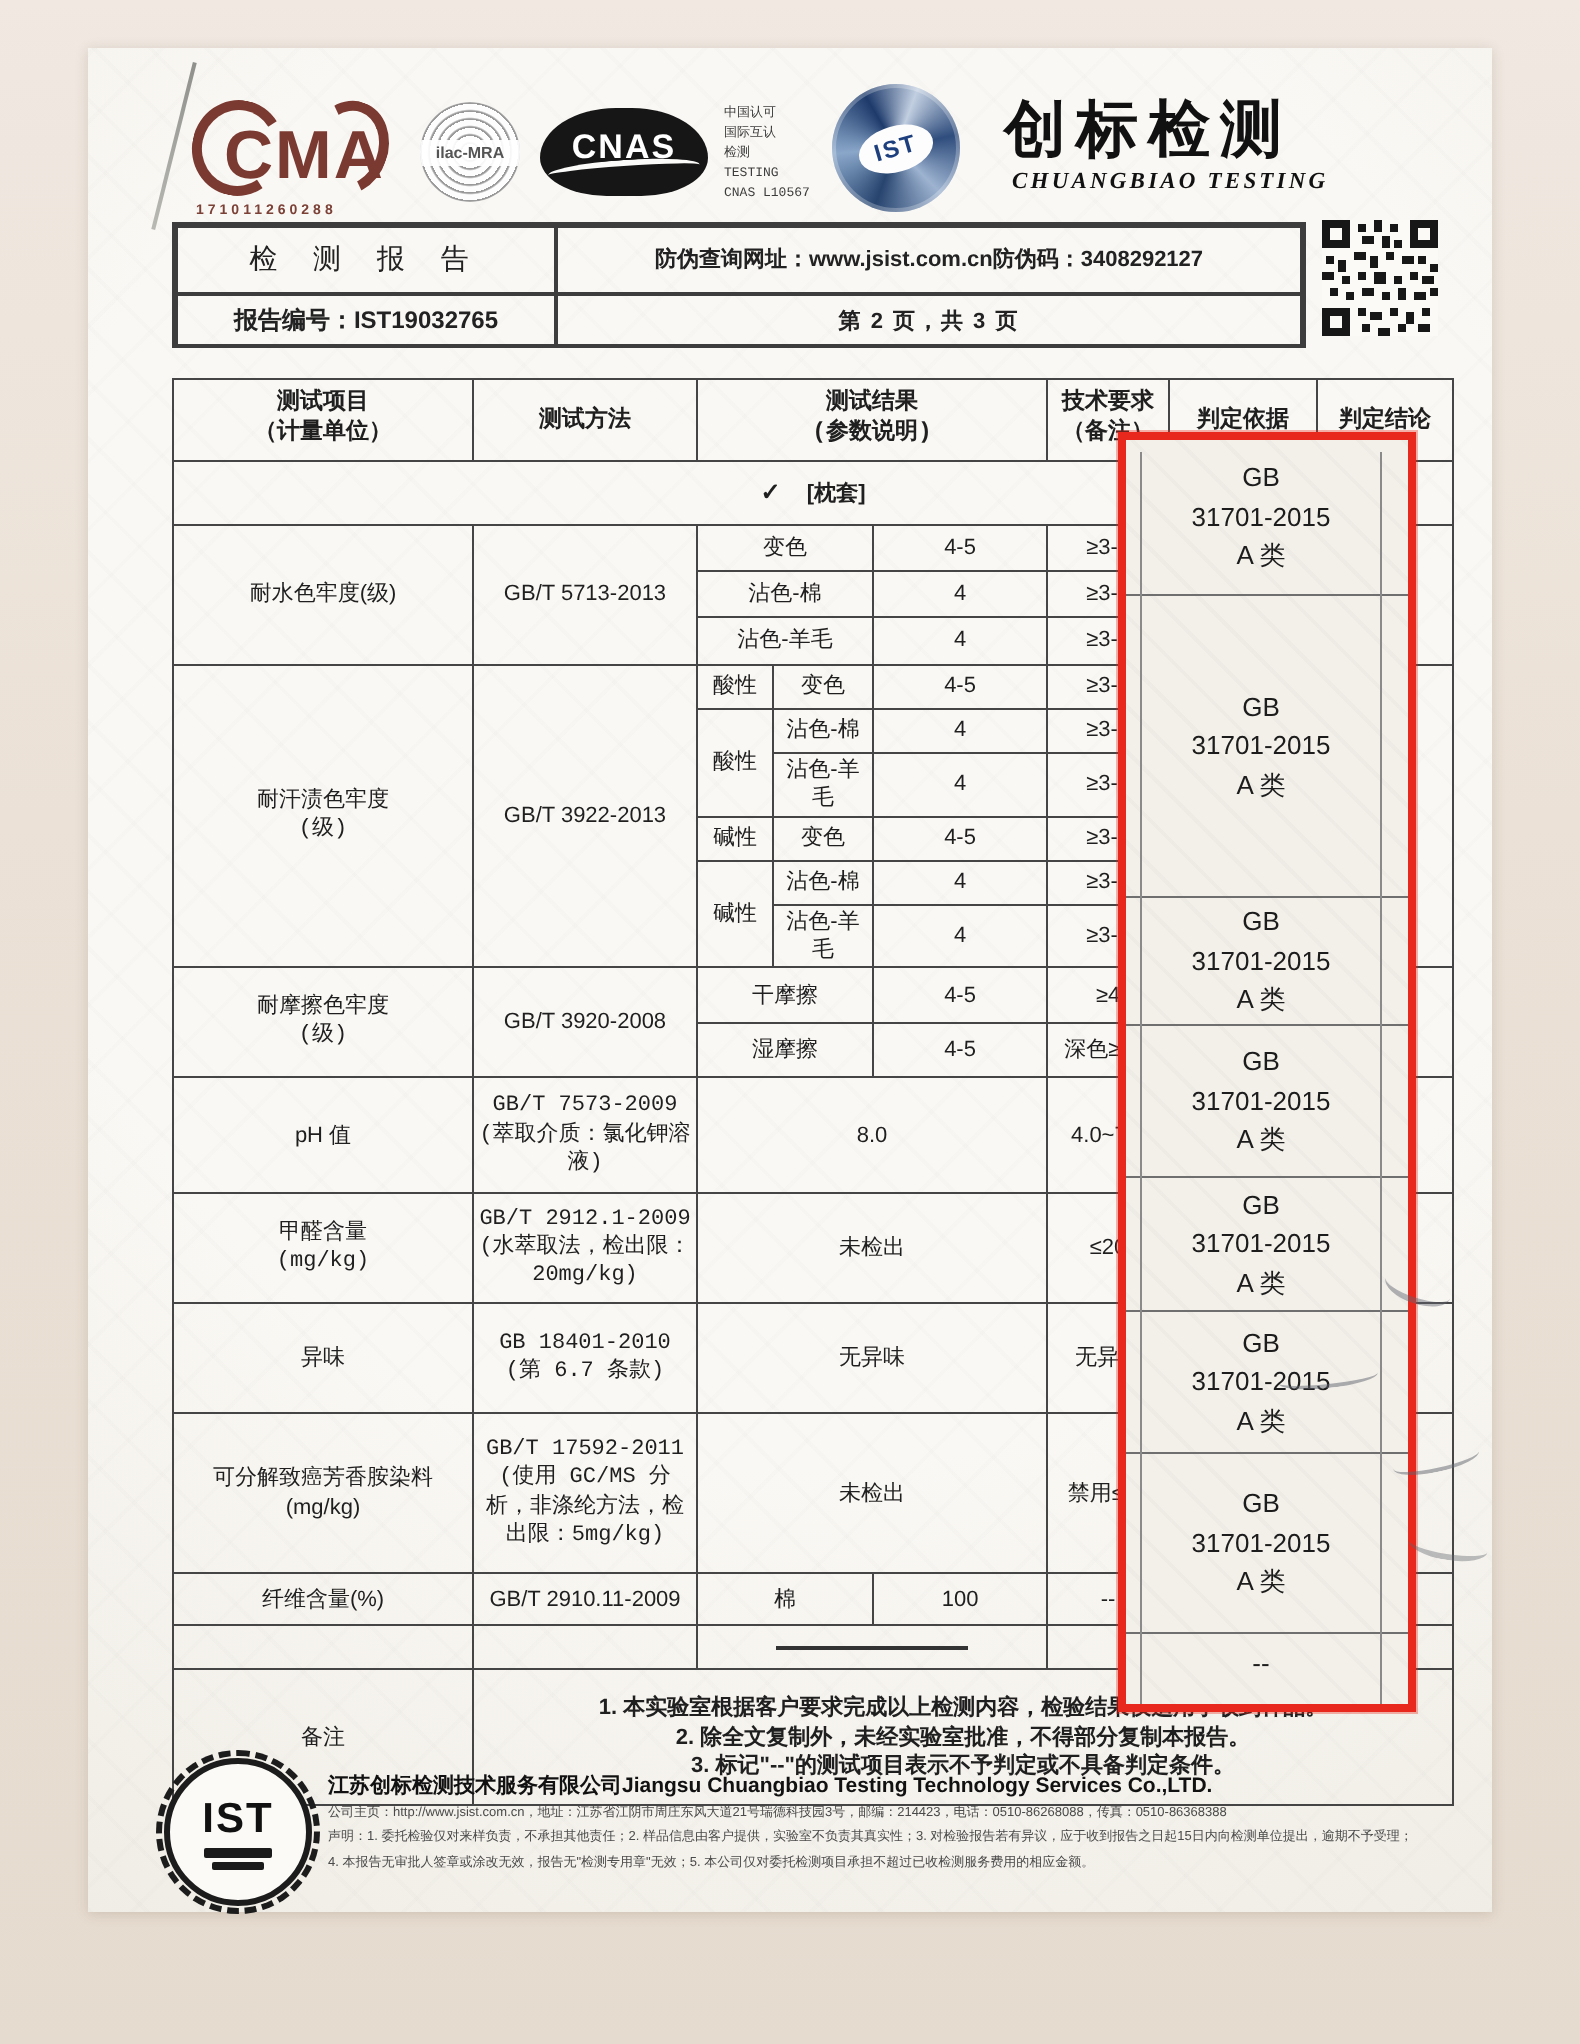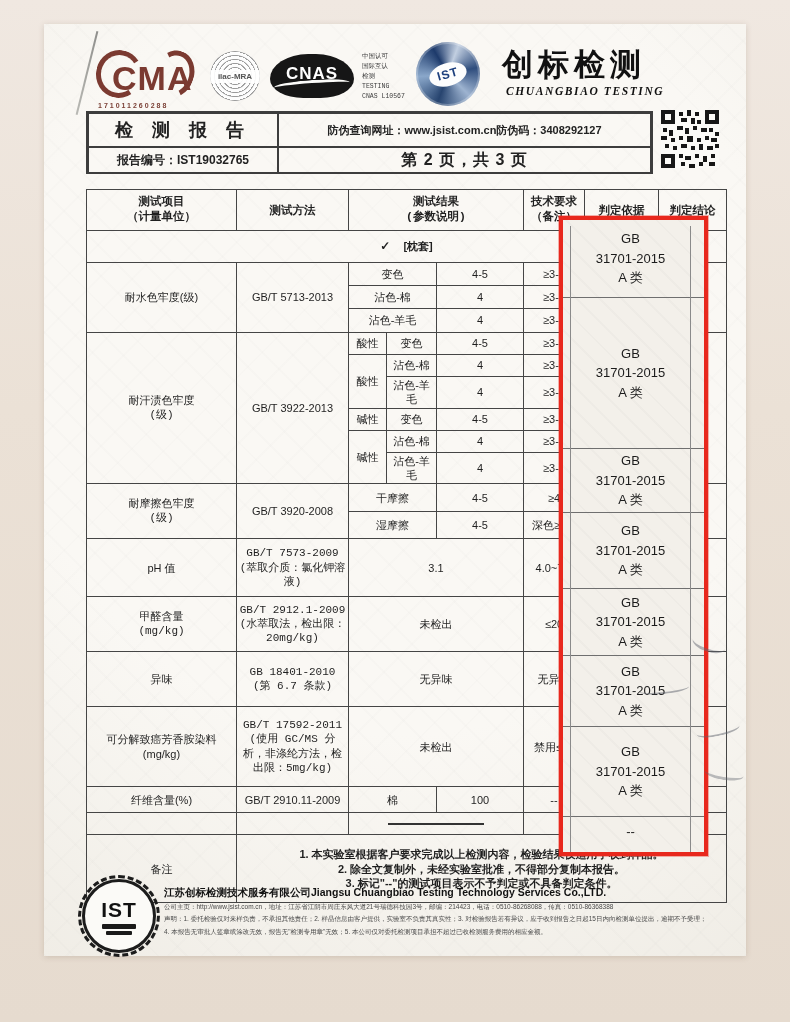--- a/index.html
+++ b/index.html
@@ -38,24 +38,24 @@
   .ist-swirl { left:372px; top:18px; width:64px; height:64px; border-radius:50%;
     background:conic-gradient(from 200deg, #27446f, #8aa7ca 18%, #1d3a6b 36%, #c2cfe1 50%, #2f4d7d 66%, #9db3d0 82%, #27446f);
     box-shadow:inset 0 0 0 2px rgba(255,255,255,0.25); }
   .ist-center { position:absolute; left:13px; top:21px; width:38px; height:23px; background:#fdfdfd; border-radius:50%; transform:rotate(-16deg); text-align:center; font-size:12px; font-weight:bold; color:#1d3f7d; line-height:23px; letter-spacing:1px; }
   .brand-cn { left:458px; top:20px; font-family:"Liberation Serif", serif; font-size:31px; font-weight:bold; letter-spacing:5px; color:#111; }
   .brand-en { left:462px; top:61px; font-family:"Liberation Serif", serif; font-size:11.5px; font-weight:bold; letter-spacing:1.6px; color:#111;font-style:italic; }
 
   
   .headbox { left:42px; top:87px; width:567px; height:63px; border:2px solid #3d3d3d; display:grid; grid-template-columns:190px 1fr; grid-template-rows:34px 27px; }
   .headbox > div { border:1px solid #3d3d3d; display:flex; align-items:center; justify-content:center; }
-  .hb-title { font-size:18px; font-weight:bold; letter-spacing:7px; }
+  .hb-title { font-size:14px; font-weight:normal; letter-spacing:7px; }
   .hb-anti { flex-direction:row; font-size:11px; font-weight:600; line-height:1.3; }
   .hb-no { font-size:12px; font-weight:bold; }
-  .hb-page { font-size:16px; font-weight:600; letter-spacing:1px; }
+  .hb-page { font-size:11px; font-weight:600; letter-spacing:1px; }
   .qr { left:617px; top:86px; width:58px; height:58px; }
 
   
   table.main { position:absolute; left:42px; top:165px; width:640px; border-collapse:collapse; table-layout:fixed; background:transparent; }
   table.main td { border:1px solid #454545; font-size:11px; text-align:center; vertical-align:middle; padding:1px 2px; line-height:1.3; color:#1f1f1f; }
   table.main tr.thead td { font-weight:bold; font-size:11.5px; }
   td.left { text-align:left; padding-left:6px; }
   .sec-check { font-weight:bold; font-size:12px; }
   .small { font-size:10.5px; }
   .endline { width:96px; border-top:2px solid #333; margin:0 auto; }
@@ -281,21 +281,21 @@
     <tr style="height:27px">
       <td colspan="2">湿摩擦</td>
       <td>4-5</td>
       <td class="small">深色≥2-3</td>
     </tr>
 
     <tr style="height:58px">
       <td>pH 值</td>
       <td class="pre small">GB/T 7573-2009
 (萃取介质：氯化钾溶液)</td>
-      <td colspan="3">3.1</td>
+      <td colspan="3">8.0</td>
       <td>4.0~7.5</td>
       <td></td>
       <td>符合</td>
     </tr>
 
     <tr style="height:55px">
       <td class="pre">甲醛含量
 (mg/kg)</td>
       <td class="pre small">GB/T 2912.1-2009
 (水萃取法，检出限：20mg/kg)</td>

